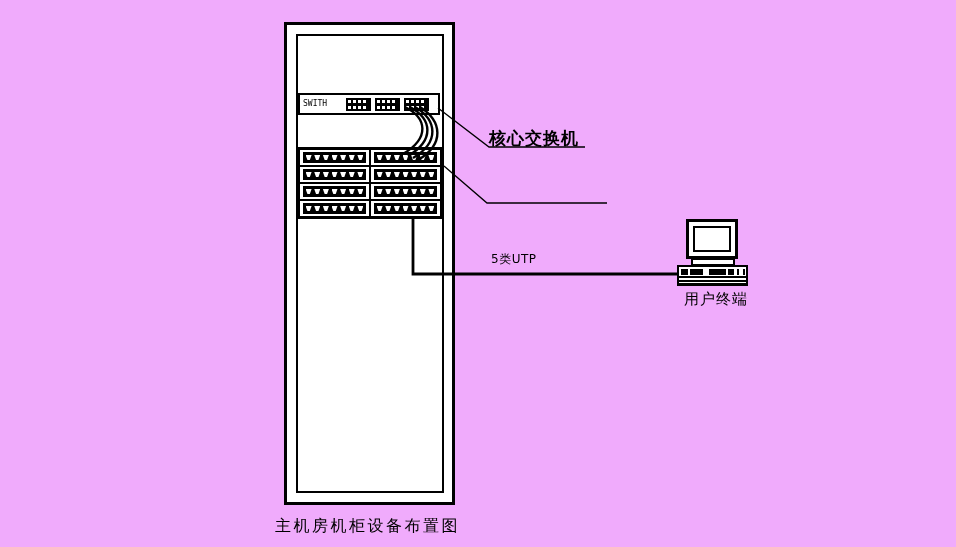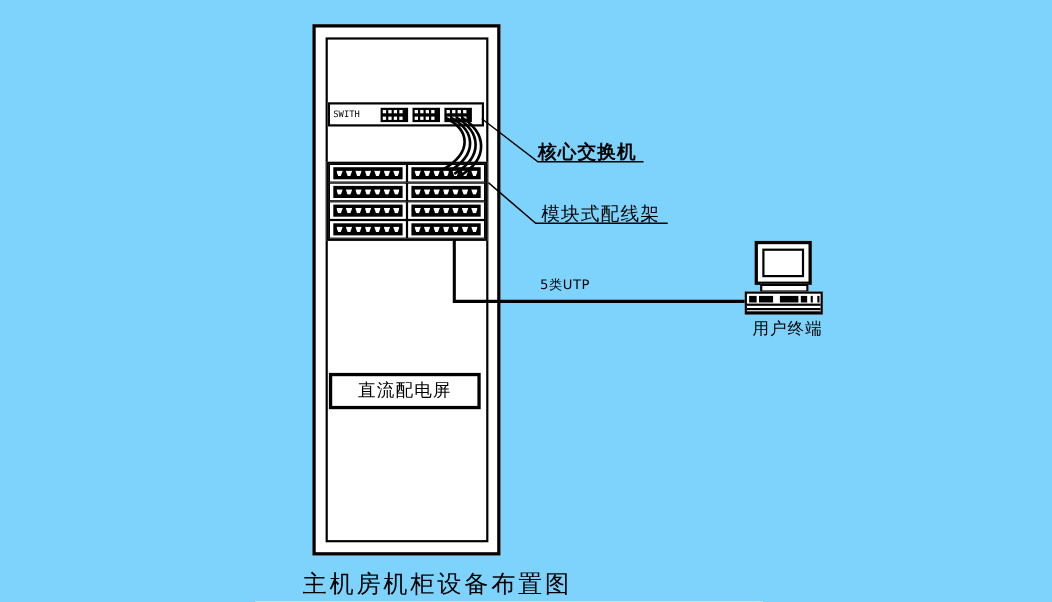--- a/index.html
+++ b/index.html
@@ -1,16 +1,16 @@
 <!DOCTYPE html>
 <html><head>
 <meta charset="utf-8">
 <style>
   html,body{margin:0;padding:0;background:#ffffff;}
-  .stage{position:relative;width:956px;height:547px;background:#7dd3fc;overflow:hidden;
+  .stage{position:relative;width:956px;height:547px;background:#f0abfc;overflow:hidden;
          font-family:"DejaVu Sans","Liberation Sans",sans-serif;color:#000;}
   .abs{position:absolute;box-sizing:border-box;}
 
   
   .cab-outer{left:284px;top:22px;width:171px;height:483px;border:3px solid #000;background:#fff;}
   .cab-inner{left:296px;top:34px;width:148px;height:459px;border:2px solid #000;background:#fff;}
 
   
   .switch-box{left:298px;top:93px;width:142px;height:22px;border:2px solid #000;background:#fff;}
   .switch-text{position:absolute;left:3px;top:5px;font-family:"DejaVu Sans Mono","Liberation Mono",monospace;
@@ -45,21 +45,21 @@
   
   .monitor{left:686px;top:219px;width:52px;height:40px;border:3px solid #000;background:#fff;}
   .screen{left:693px;top:226px;width:38px;height:26px;border:2px solid #000;background:#fff;}
   .stand{left:691px;top:258px;width:44px;height:8px;border:2px solid #000;background:#fff;}
   .base{left:677px;top:265px;width:71px;height:21px;border:2px solid #000;background:#fff;}
   .base-marks{position:absolute;left:2px;top:2px;height:6px;display:flex;align-items:center;}
   .bm{height:6px;background:#000;}
   .bm-gap{height:6px;background:#fff;}
   .base-line{position:absolute;left:0;right:0;height:2px;background:#000;}
 
-  .caption{position:absolute;left:275px;top:516px;font-size:22px;letter-spacing:2.5px;white-space:nowrap;}
+  .caption{position:absolute;left:275px;top:516px;font-size:16px;letter-spacing:2.5px;white-space:nowrap;}
 </style>
 </head>
 <body>
 
 <div class="stage">
 
   <div class="abs cab-outer"></div>
   <div class="abs cab-inner"></div>
 
   <div class="abs switch-box">
@@ -182,38 +182,34 @@
           <div class="jack"></div>
           <div class="jack"></div>
           <div class="jack"></div>
           <div class="jack"></div>
           <div class="jack"></div>
           <div class="jack"></div>
         </div>
       </div>
     </div>
 
-  <div class="abs dc-box">
-    <span class="dc-text">直流配电屏</span>
-  </div>
 
   <svg class="wires" viewBox="0 0 956 547">
     <g stroke="#000" fill="none">
       <path d="M405,107 C427,118 430,138 403,154" stroke-width="2.4"></path>
       <path d="M410,107 C432,119 435,140 408,156" stroke-width="2.4"></path>
       <path d="M415,107 C437,120 440,142 413,158" stroke-width="2.4"></path>
       <path d="M420,107 C442,121 445,144 418,160" stroke-width="2.4"></path>
     </g>
     <path d="M438,108 L489,147 L585,147" stroke="#000" stroke-width="1.3" fill="none"></path>
     <path d="M444,166 L487,203 L607,203" stroke="#000" stroke-width="1.3" fill="none"></path>
     <path d="M413,218 L413,274 L678,274" stroke="#000" stroke-width="2.8" fill="none"></path>
   </svg>
 
   <div class="callout lbl-core">核心交换机</div>
-  <div class="callout lbl-panel">模块式配线架</div>
   <div class="callout lbl-utp">5类UTP</div>
 
   <div class="abs monitor"></div>
   <div class="abs screen"></div>
   <div class="abs stand"></div>
   <div class="abs base">
     <div class="base-marks">
       <div class="bm" style="width:7px"></div>
         <div class="bm-gap" style="width:2px"></div>
       <div class="bm" style="width:13px"></div>

